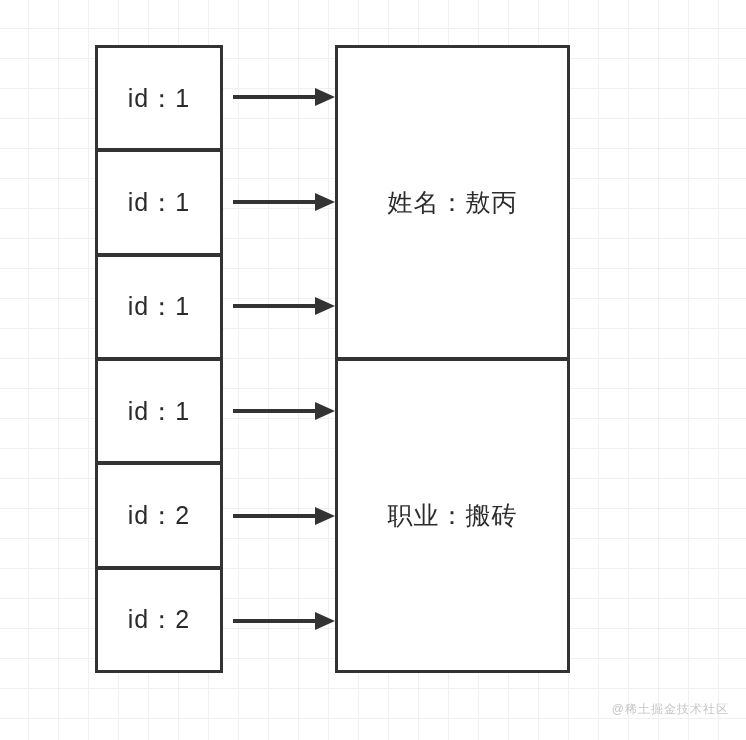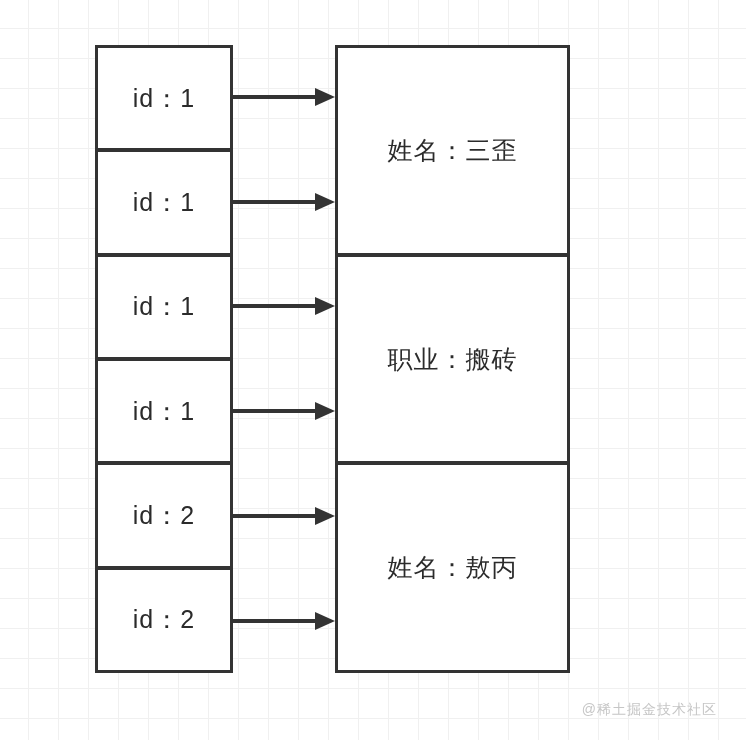--- a/index.html
+++ b/index.html
@@ -23,21 +23,21 @@
   }
   .column{
     position:absolute;
     top:45px;
     height:628px;
     border:3px solid var(--c-border);
     background:var(--c-background);
     display:flex;
     flex-direction:column;
   }
-  .column-left{left:95px;width:138px;}
+  .column-left{left:95px;width:128px;}
   .column-right{left:335px;width:235px;}
   .cell{
     flex:1 1 0;
     display:flex;
     align-items:center;
     justify-content:center;
     border-bottom:4px solid var(--c-border);
     color:var(--c-text);
     font-size:25px;
     letter-spacing:1px;
@@ -69,23 +69,23 @@
     border-left:20px solid var(--c-border);
   }
   .a0{top:88px;}
   .a1{top:193px;}
   .a2{top:297px;}
   .a3{top:402px;}
   .a4{top:507px;}
   .a5{top:612px;}
   .watermark{
     position:absolute;
-    right:29px;
+    right:17px;
     top:701px;
-    font-size:14px;
+    font-size:12px;
     color:var(--c-watermark);
     letter-spacing:1px;
   }
 </style>
 </head>
 <body>
 
 <div class="column column-left">
   <div class="cell">
       <span>id：1</span>
@@ -102,27 +102,24 @@
   <div class="cell">
       <span>id：2</span>
     </div>
   <div class="cell">
       <span>id：2</span>
     </div>
 </div>
 
 <div class="column column-right">
   <div class="cell">
-      <span>姓名：三歪</span>
+      <span>姓名：敖丙</span>
     </div>
   <div class="cell">
       <span>职业：搬砖</span>
-    </div>
-  <div class="cell">
-      <span>姓名：敖丙</span>
     </div>
 </div>
 
 <div class="arrow a0">
     <div class="shaft"></div>
     <div class="head"></div>
   </div>
 <div class="arrow a1">
     <div class="shaft"></div>
     <div class="head"></div>

